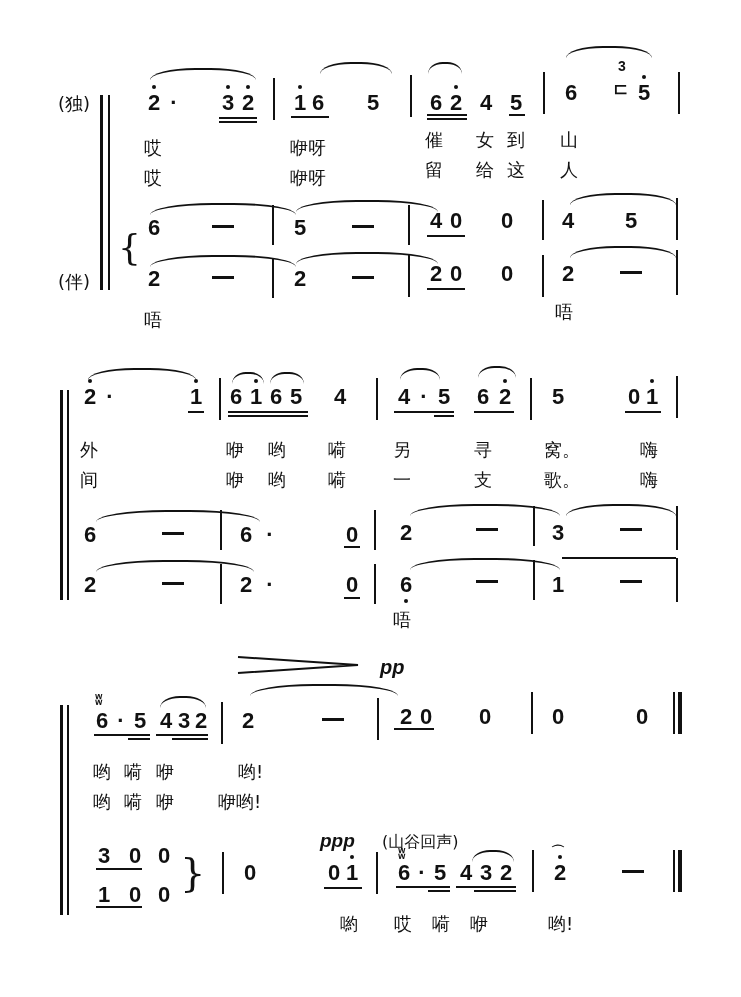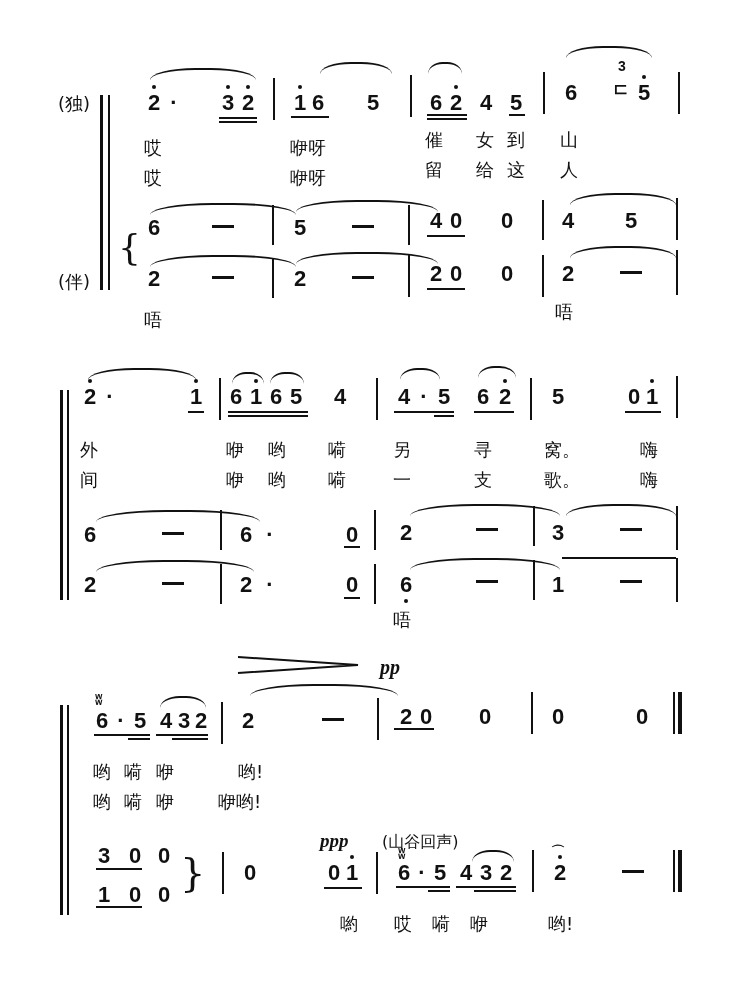--- a/index.html
+++ b/index.html
@@ -7,21 +7,21 @@
          font-family: "Liberation Sans", "DejaVu Sans", sans-serif; color: #111; }
   .abs { position: absolute; }
   .n { position: absolute; font-weight: bold; font-size: 22px; line-height: 22px; text-align: center; width: 16px; }
   .dot-above::before { content: ""; position: absolute; left: 6px; top: -7px; width: 4px; height: 4px; background: #111; border-radius: 50%; }
   .dot-below::after { content: ""; position: absolute; left: 6px; bottom: -7px; width: 4px; height: 4px; background: #111; border-radius: 50%; }
   .ly { position: absolute; font-size: 18px; line-height: 20px; font-family: "DejaVu Sans", sans-serif; }
   .bar { position: absolute; width: 2px; background: #111; }
   .ul { position: absolute; height: 2px; background: #111; }
   .slur { position: absolute; border-top: 2px solid #111; border-radius: 50% 50% 0 0 / 14px 14px 0 0; height: 10px; }
   .label { position: absolute; font-size: 18px; font-family: "DejaVu Sans", sans-serif; }
-  .dyn { position: absolute; font-family: Liberation Serif, serif; font-style: italic; font-weight: bold; font-size: 20px; text-align: right; }
+  .dyn { position: absolute; font-family: Liberation Sans, sans-serif; font-style: italic; font-weight: bold; font-size: 20px; text-align: right; }
   .vline { position: absolute; width: 3px; background: #111; }
   .dash { position: absolute; height: 3px; width: 22px; background: #111; }
   .brace { position: absolute; font-family: "DejaVu Serif", serif; font-size: 40px; line-height: 40px; }
 </style>
 </head>
 <body>
 
 <div class="label" style="left:58px;top:92px;">(独)</div>
 <div class="label" style="left:58px;top:270px;">(伴)</div>
 

